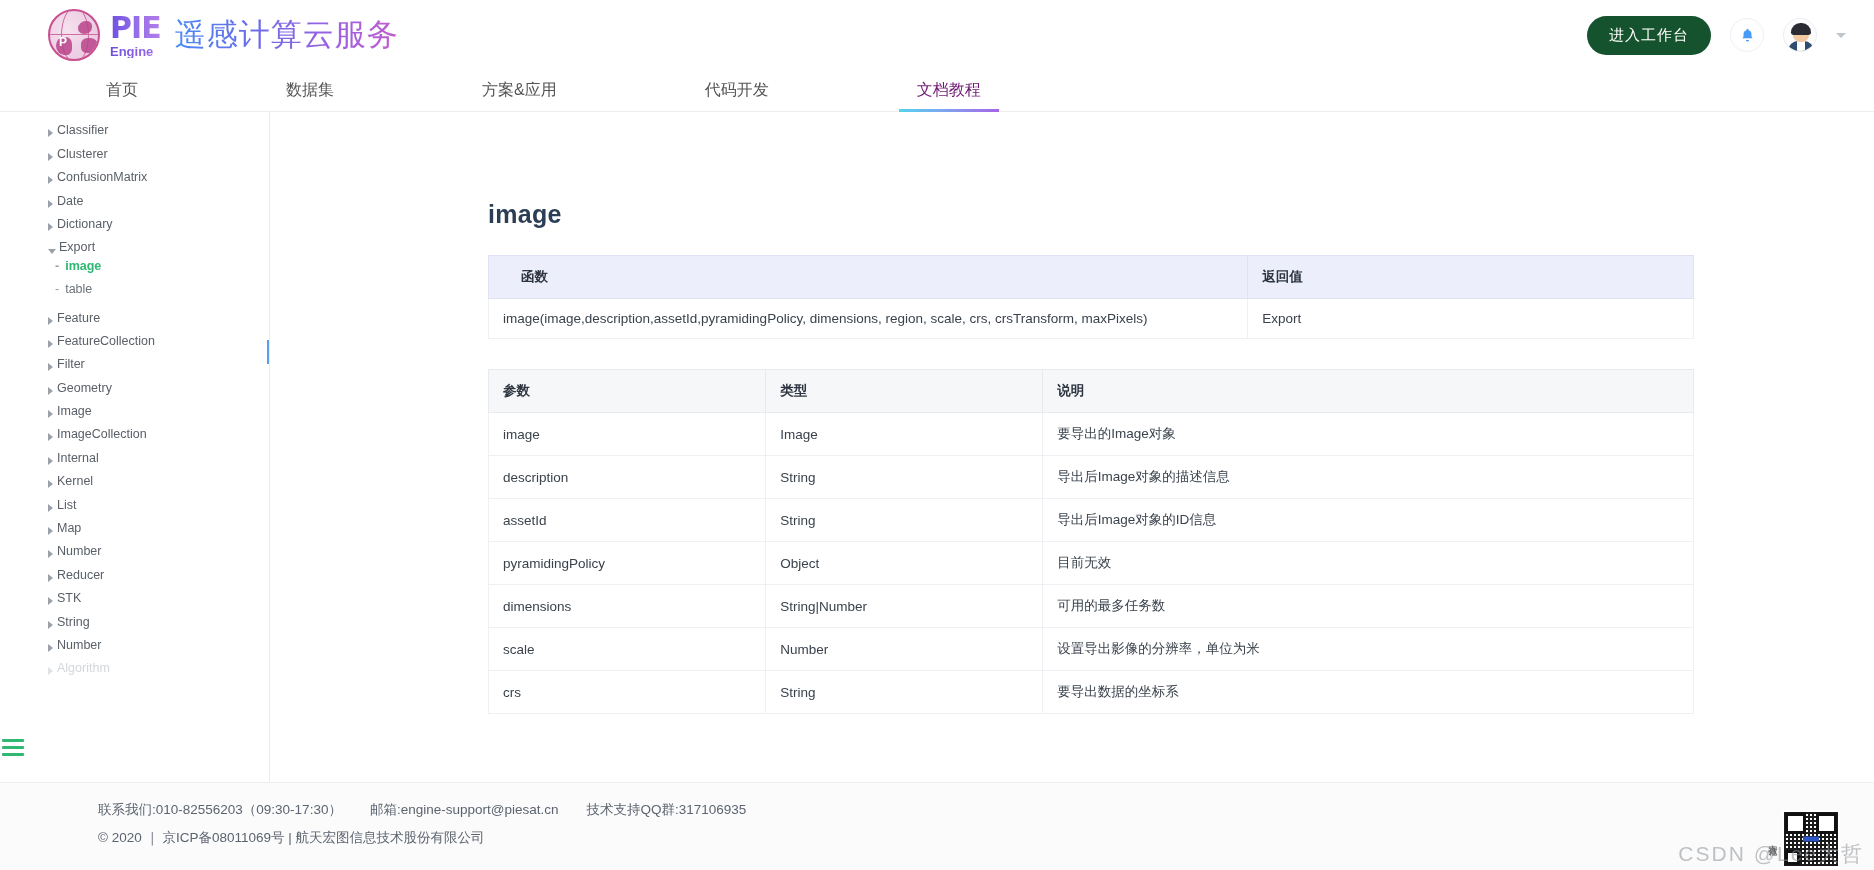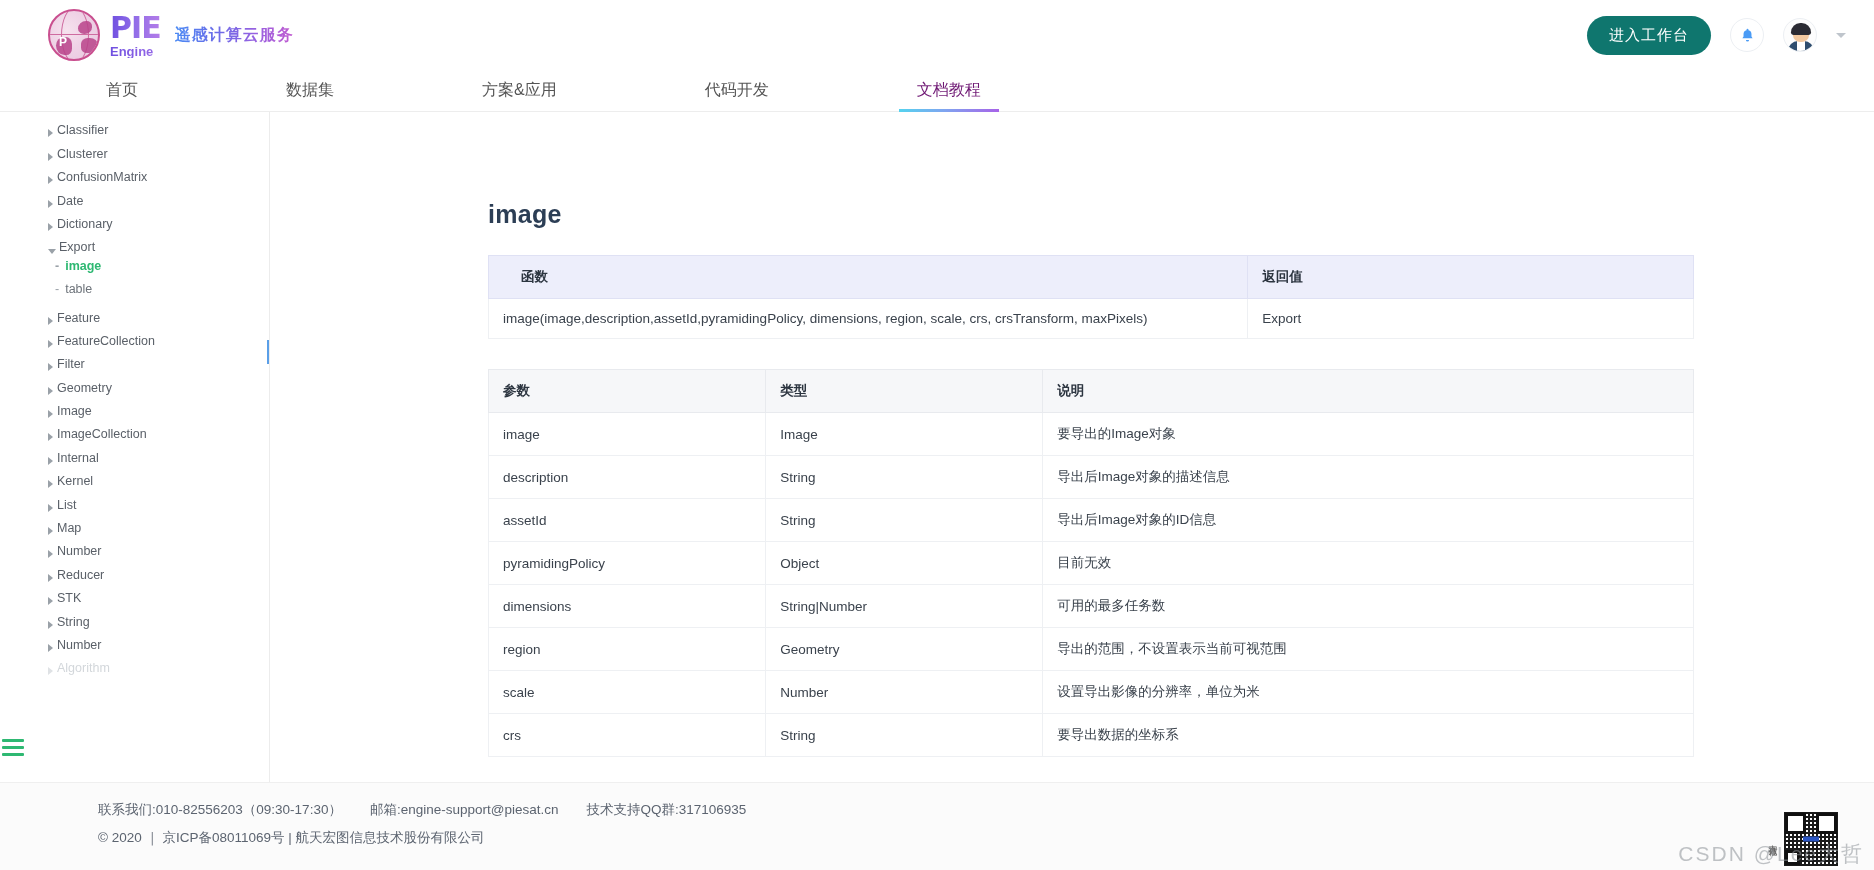--- a/index.html
+++ b/index.html
@@ -85,36 +85,36 @@
     font-size: 13px;
     font-weight: bold;
     line-height: 1;
     margin-top: 2px;
     background: linear-gradient(90deg, #6f4fe0 0%, #9a6ce8 100%);
     -webkit-background-clip: text;
     background-clip: text;
     color: transparent;
   }
   .brand-cn {
-    font-size: 16px;
-    font-weight: bold;
+    font-size: 31px;
+    font-weight: normal;
     letter-spacing: 1px;
     background: linear-gradient(90deg, #4a8af4 0%, #6b6ce8 35%, #9a60e0 70%, #c25ccf 100%);
     -webkit-background-clip: text;
     background-clip: text;
     color: transparent;
   }
   .header-right {
     margin-left: auto;
     display: flex;
     align-items: center;
     gap: 19px;
   }
   .btn-workbench {
-    background: #0f766e;
+    background: #14532d;
     color: #fff;
     font-size: 15px;
     border: none;
     border-radius: 20px;
     padding: 10px 22px;
     cursor: pointer;
     letter-spacing: 1px;
   }
   .icon-circle {
     width: 34px; height: 34px;
@@ -571,25 +571,20 @@
             <td>pyramidingPolicy</td>
             <td>Object</td>
             <td>目前无效</td>
           </tr>
         <tr>
             <td>dimensions</td>
             <td>String|Number</td>
             <td>可用的最多任务数</td>
           </tr>
         <tr>
-            <td>region</td>
-            <td>Geometry</td>
-            <td>导出的范围，不设置表示当前可视范围</td>
-          </tr>
-        <tr>
             <td>scale</td>
             <td>Number</td>
             <td>设置导出影像的分辨率，单位为米</td>
           </tr>
         <tr>
             <td>crs</td>
             <td>String</td>
             <td>要导出数据的坐标系</td>
           </tr>
 

